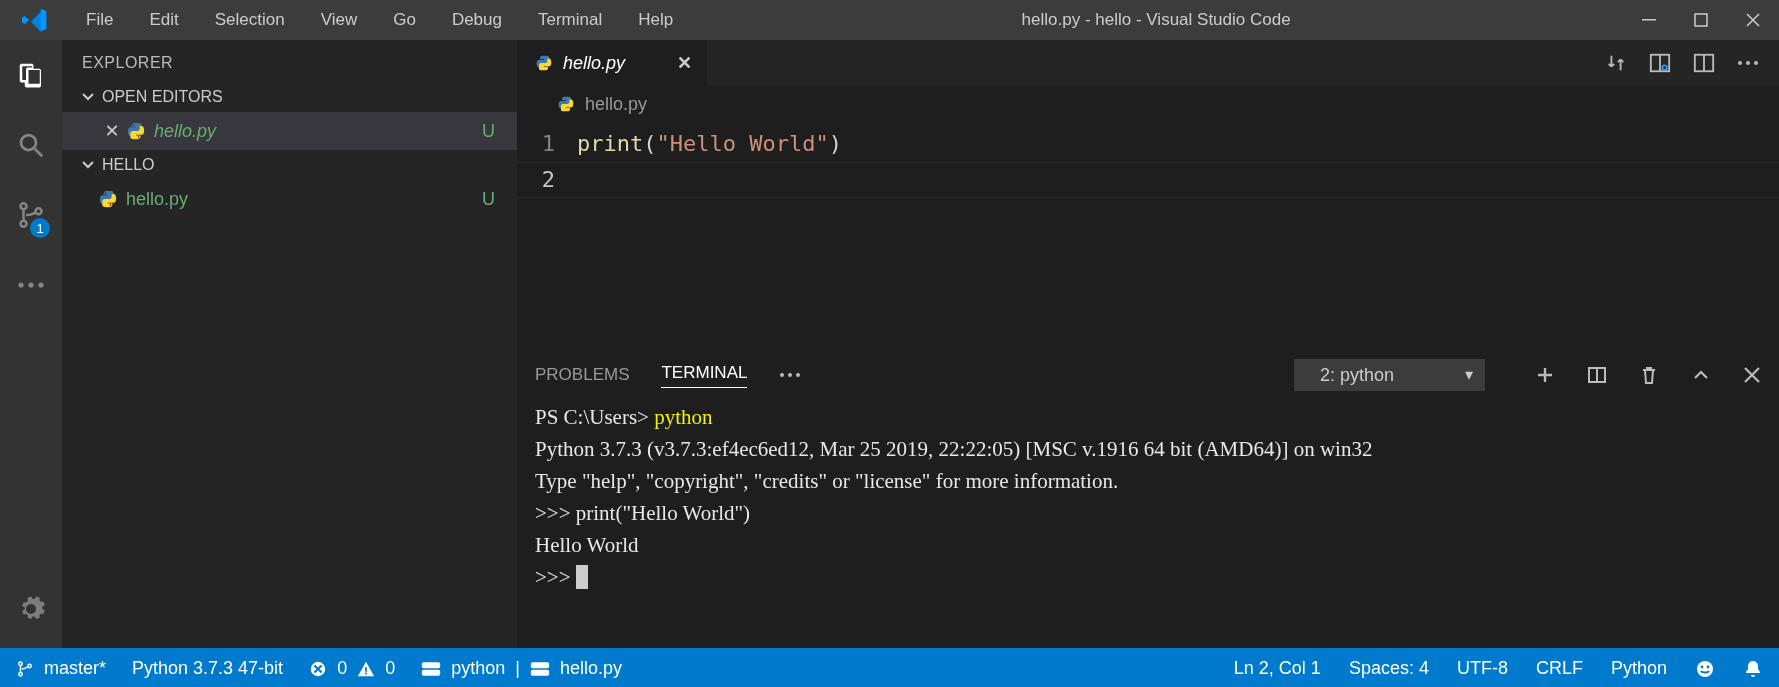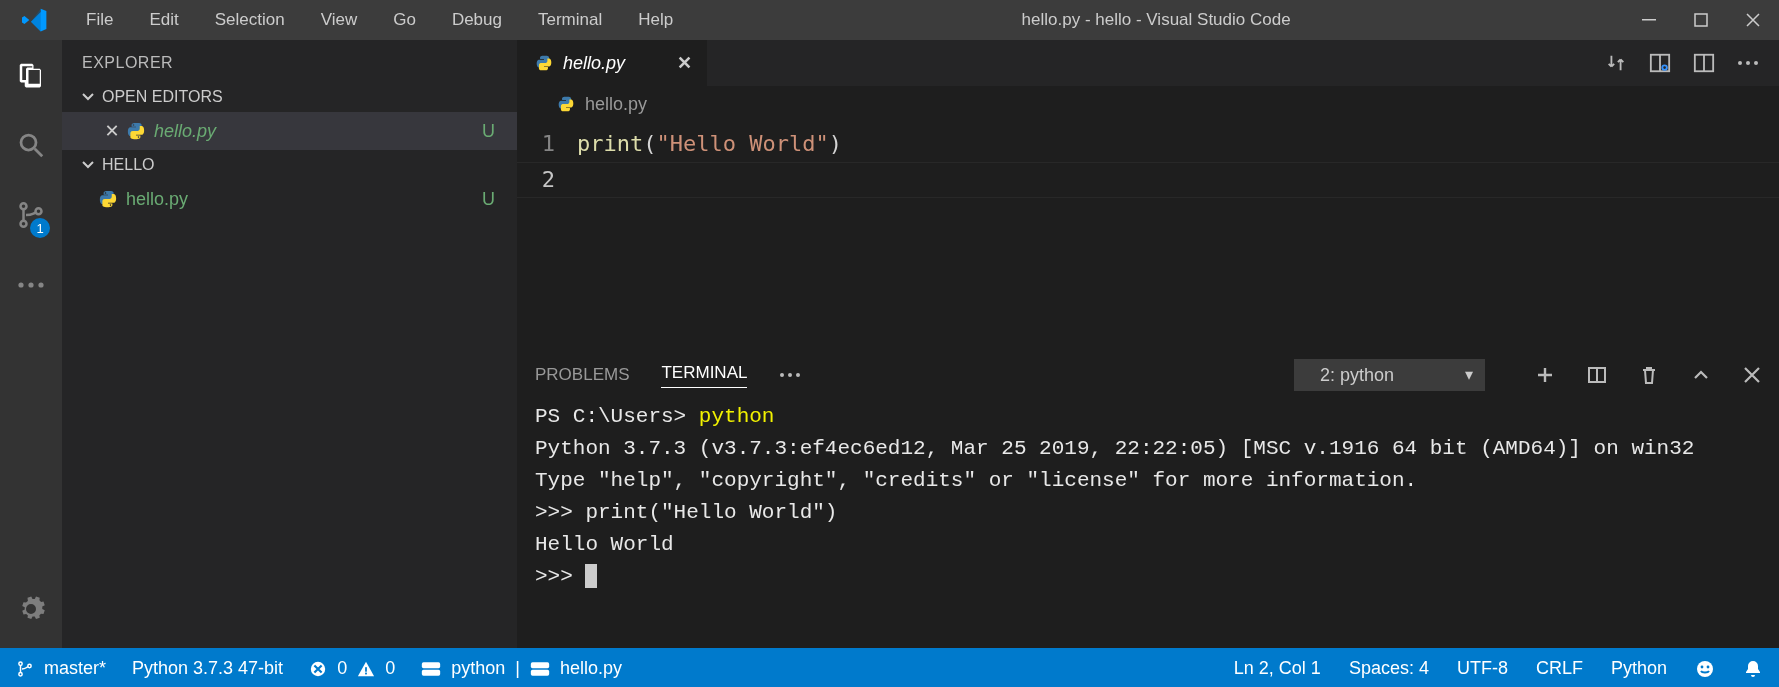--- a/index.html
+++ b/index.html
@@ -75,21 +75,21 @@
   
   .panel{height:296px;background:var(--bg);border-top:1px solid #00000000;display:flex;flex-direction:column;}
   .panel-tabs{height:44px;display:flex;align-items:center;padding:0 18px;gap:32px;color:var(--fg-dim);font-size:17px;}
   .panel-tabs .ptab.active{color:#fff;border-bottom:1px solid #fff;padding-bottom:4px;}
   .panel-tabs .spacer{flex:1;}
   .panel-tabs select{appearance:none;background:#3c3c3c;color:var(--fg);border:none;font-size:18px;padding:6px 90px 6px 26px;font-family:inherit;}
   .select-wrap{position:relative;}
   .select-wrap::after{content:"▾";position:absolute;right:12px;top:6px;color:var(--fg);pointer-events:none;font-size:16px;}
   .panel-tabs .picon2{color:var(--fg-muted);}
 
-  .terminal{flex:1;padding:4px 18px;font-family:Liberation Mono, monospace;font-size:21px;line-height:32px;color:#e8e8e8;overflow:hidden;white-space:pre-wrap;}
+  .terminal{flex:1;padding:4px 18px;font-family:Liberation Serif, serif;font-size:21px;line-height:32px;color:#e8e8e8;overflow:hidden;white-space:pre-wrap;}
   .terminal .ps{color:#e8e8e8;}
   .terminal .cmd{color:#f2f200;}
   .terminal .tcursor{display:inline-block;width:12px;height:24px;background:#cccccc;vertical-align:text-bottom;}
 
   
   .status{height:41px;background:var(--status);color:#fff;display:flex;align-items:center;font-size:18px;padding:0 16px;gap:26px;}
   .status .group{display:flex;align-items:center;gap:10px;}
   .status .right{margin-left:auto;display:flex;align-items:flex-end;gap:28px;}
 
   

